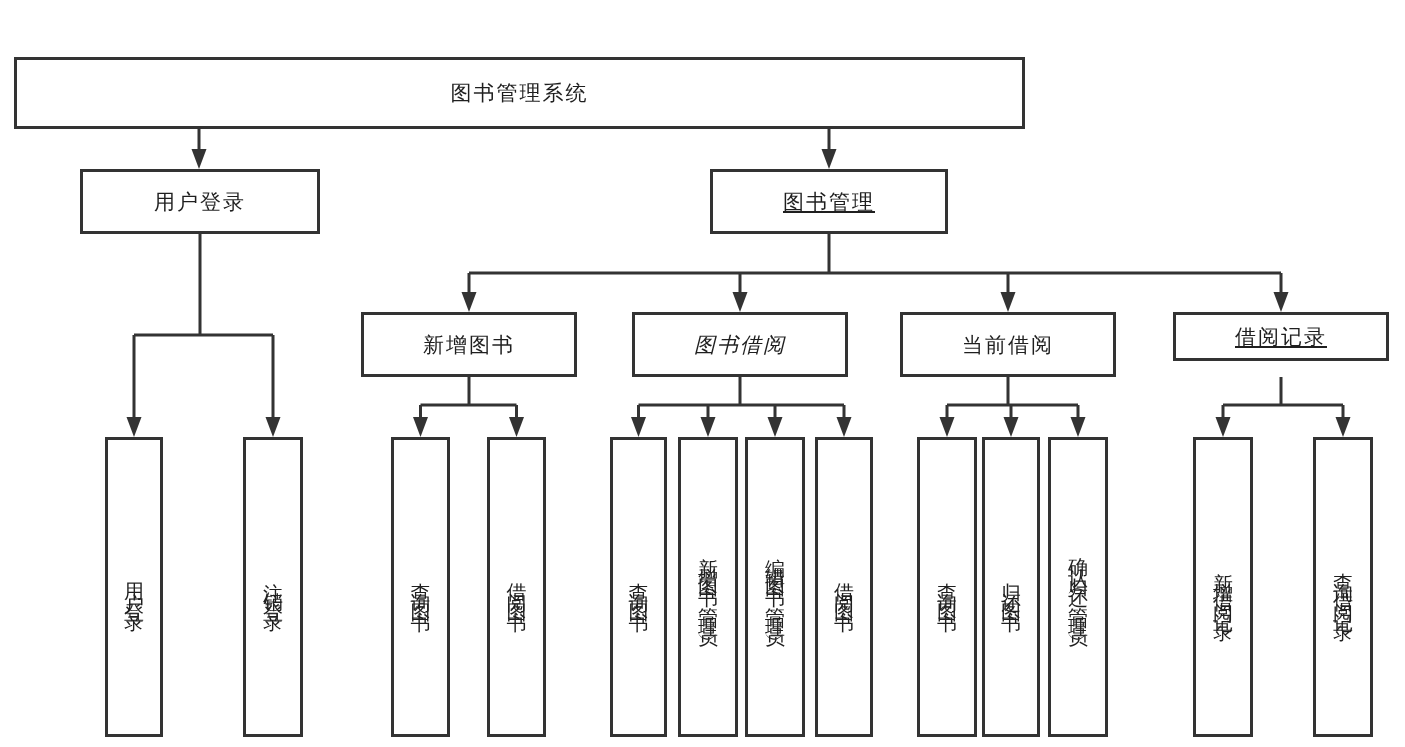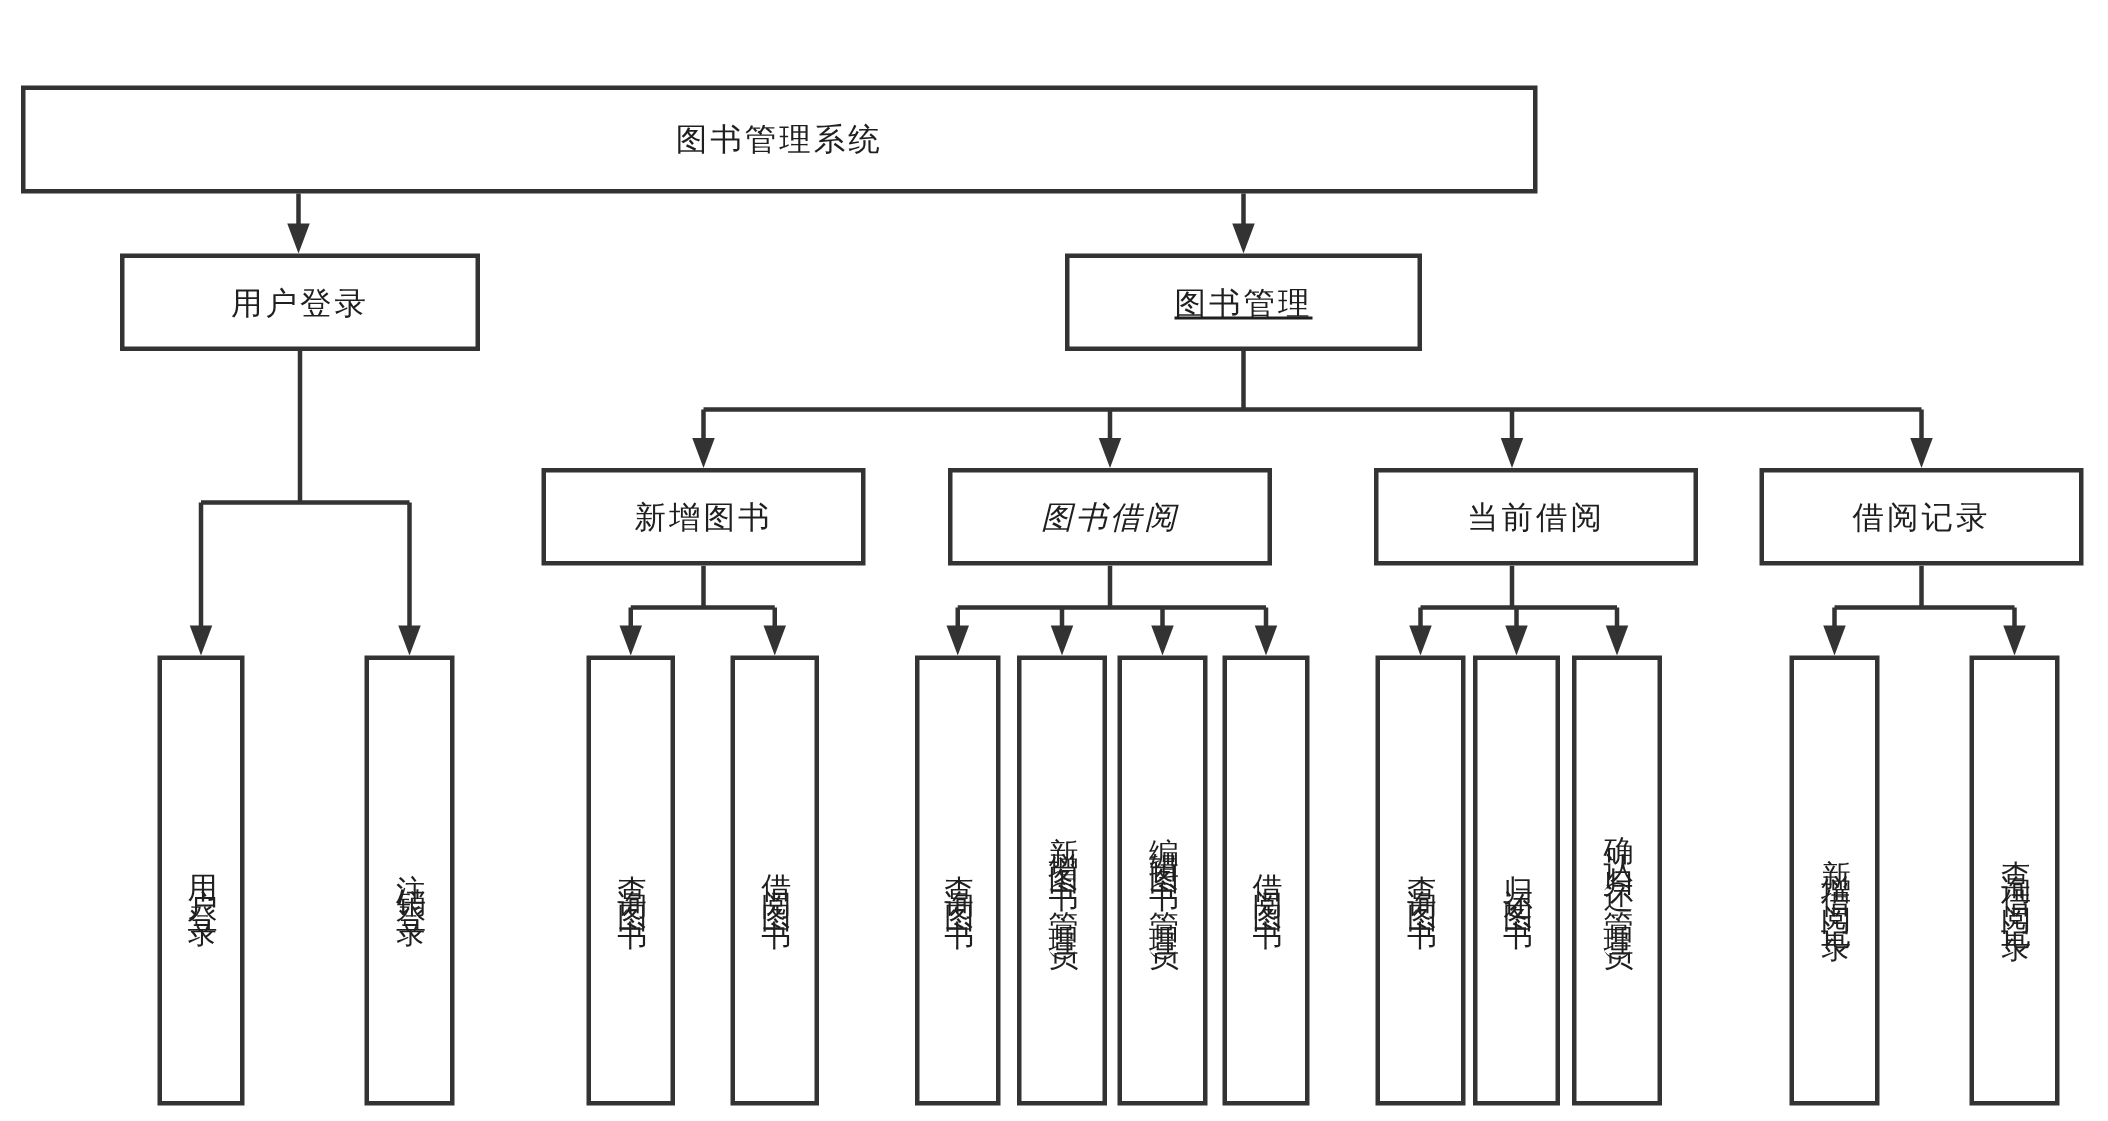--- a/index.html
+++ b/index.html
@@ -70,22 +70,22 @@
     <polygon points="1335.5,417 1350.5,417 1343,437"></polygon>
   </svg>
 
   <div class="node h-node" style="left:14px;top:13px;width:1011px;height:72px;margin-top:44px;">图书管理系统</div>
 
   <div class="node h-node" style="left:80px;top:169px;width:240px;height:65px;">用户登录</div>
   <div class="node h-node" style="left:710px;top:169px;width:238px;height:65px;text-decoration:underline;">图书管理</div>
 
   <div class="node h-node" style="left:361px;top:312px;width:216px;height:65px;">新增图书</div>
   <div class="node h-node" style="left:632px;top:312px;width:216px;height:65px;font-style:italic;">图书借阅</div>
-  <div class="node h-node" style="left:900px;top:312px;width:216px;height:65px;margin-left:16px;">当前借阅</div>
-  <div class="node h-node" style="left:1173px;top:312px;width:216px;height:65px;">借阅记录</div>
+  <div class="node h-node" style="left:900px;top:312px;width:216px;height:65px;">当前借阅</div>
+  <div class="node h-node" style="left:1173px;top:312px;width:216px;height:49px;text-decoration:underline;">借阅记录</div>
 
   <div class="node leaf" style="left:105px;top:437px;width:58px;height:300px;">用户登录</div>
   <div class="node leaf" style="left:243px;top:437px;width:60px;height:300px;">注销登录</div>
 
   <div class="node leaf" style="left:391px;top:437px;width:59px;height:300px;">查询图书</div>
   <div class="node leaf" style="left:487px;top:437px;width:59px;height:300px;">借阅图书</div>
 
   <div class="node leaf" style="left:610px;top:437px;width:57px;height:300px;">查询图书</div>
   <div class="node leaf" style="left:678px;top:437px;width:60px;height:300px;">新增图书（管理员）</div>
   <div class="node leaf" style="left:745px;top:437px;width:60px;height:300px;">编辑图书（管理员）</div>

